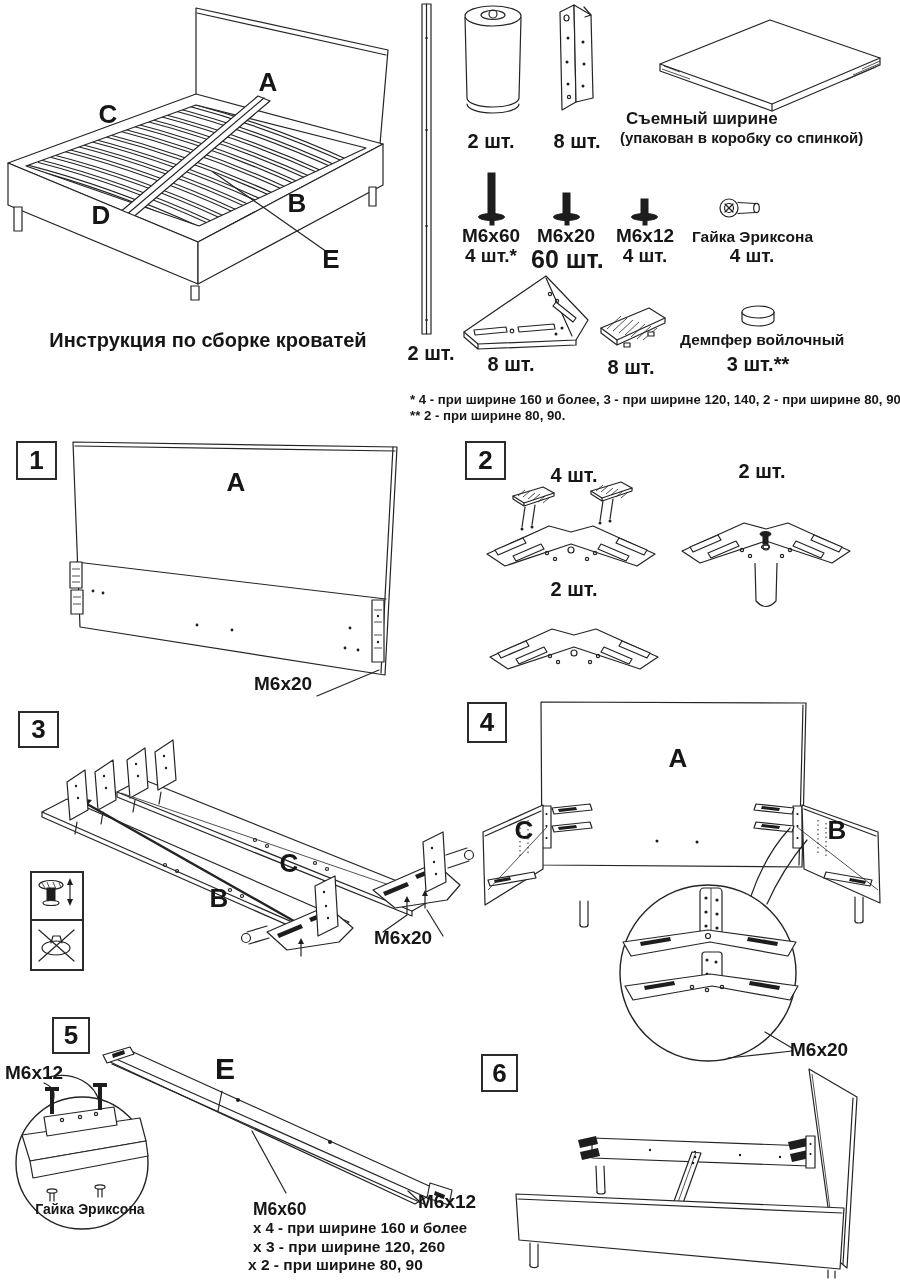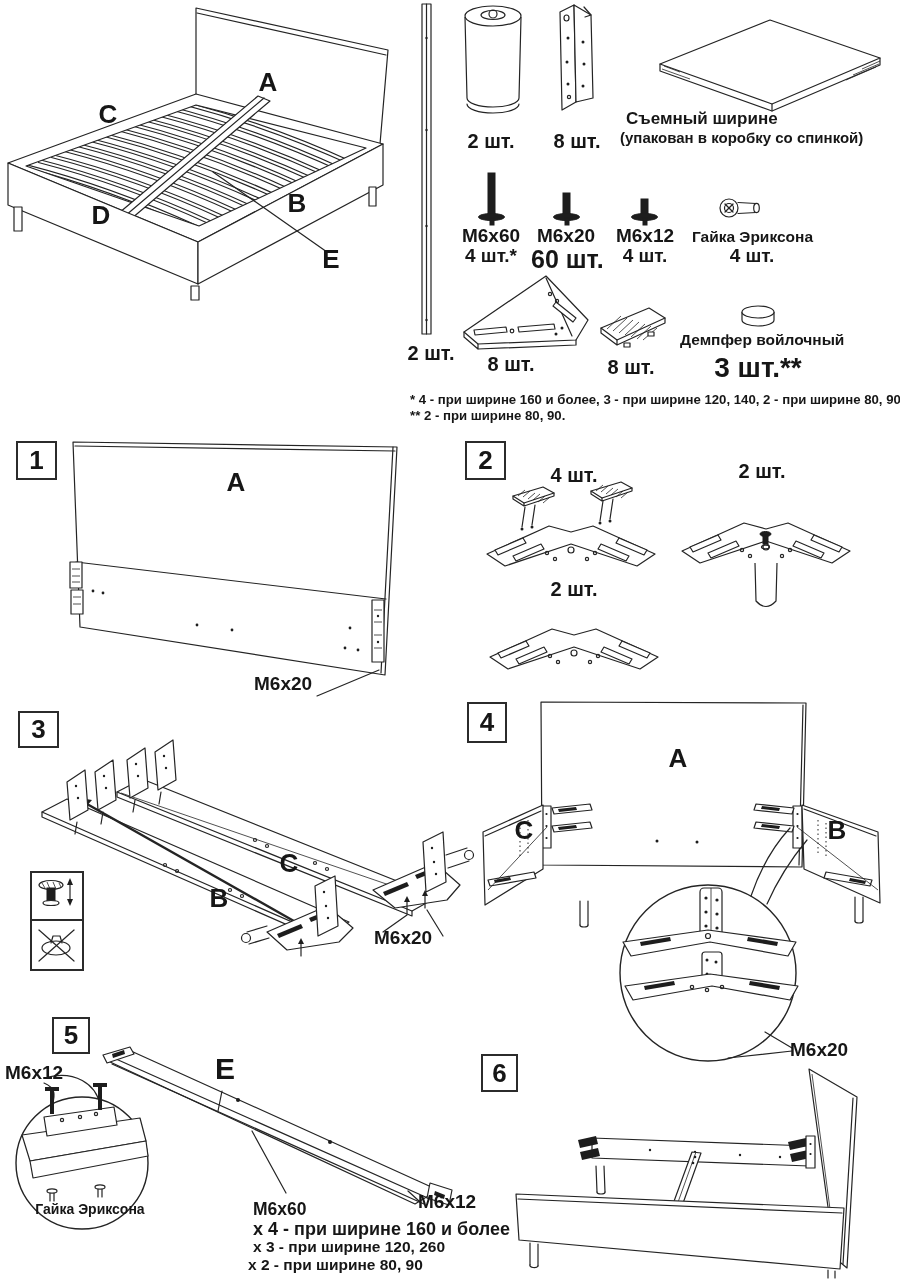--- a/index.html
+++ b/index.html
@@ -166,22 +166,23 @@
     <rect class="w" x="27" y="41" width="6" height="4"></rect>
       <rect class="w" x="51" y="30" width="6" height="4"></rect>
   </svg>
   <div class="t c" style="left:596px;top:356px;width:70px;font-size:20px">8 шт.</div>
 
   <svg style="left:736px;top:303px" width="46" height="28" viewBox="0 0 46 28">
     <path class="w" d="M6,9 L6,17 A16,6 0 0 0 38,17 L38,9"></path>
     <ellipse class="w" cx="22" cy="9" rx="16" ry="6"></ellipse>
   </svg>
   <div class="t c" style="left:680px;top:331px;width:152px;font-size:15.5px">Демпфер войлочный</div>
-  <div class="t c" style="left:706px;top:353px;width:104px;font-size:28px">3 шт.**</div>
-
+  <div class="t c" style="left:706px;top:353px;width:104px;font-size:20px">3 шт.**</div>
+
+  <div class="t c" style="left:22px;top:329px;width:372px;font-size:20px">Инструкция по сборке кроватей</div>
   <div class="t" style="left:410px;top:393px;font-size:13.2px">* 4 - при ширине 160 и более, 3 - при ширине 120, 140, 2 - при ширине 80, 90.</div>
   <div class="t" style="left:410px;top:409px;font-size:13.2px">** 2 - при ширине 80, 90.</div>
 
   <div class="stepbox" style="left:16px;top:441px;width:37px;height:35px">1</div>
   <svg style="left:55px;top:430px" width="360" height="278" viewBox="0 0 360 278">
     <polygon class="w" points="18,12 342,17 330,245 25,197"></polygon>
     <line class="s" x1="20" y1="16" x2="340" y2="21"></line>
     <line class="s" x1="338" y1="17" x2="326" y2="243"></line>
     <line class="s" x1="21" y1="132" x2="331" y2="169"></line>
     <rect class="w" x="15" y="132" width="12" height="26"></rect>
@@ -437,21 +438,21 @@
     <ellipse class="w" cx="100" cy="172" rx="5" ry="2.2"></ellipse>
     <path class="s" d="M98,174 L98,182 M102,174 L102,182"></path>
     <line class="s" x1="252" y1="116" x2="286" y2="178"></line>
     <line class="s" x1="408" y1="176" x2="419" y2="186"></line>
   </svg>
   <div class="t c" style="left:203px;top:1052px;width:44px;font-size:30px">E</div>
   <div class="t" style="left:5px;top:1063px;font-size:19px">M6x12</div>
   <div class="t c" style="left:28px;top:1202px;width:124px;font-size:14px">Гайка Эриксона</div>
   <div class="t" style="left:418px;top:1192px;font-size:19px">M6x12</div>
   <div class="t" style="left:253px;top:1200px;font-size:17.5px">M6x60</div>
-  <div class="t" style="left:253px;top:1220px;font-size:18px">x 4 - при ширине 160 и более</div>
+  <div class="t" style="left:253px;top:1220px;font-size:15px">x 4 - при ширине 160 и более</div>
   <div class="t" style="left:253px;top:1238px;font-size:15.5px">x 3 - при ширине 120, 260</div>
   <div class="t" style="left:248px;top:1256px;font-size:15.5px">x 2 - при ширине 80, 90</div>
 
   <div class="stepbox" style="left:481px;top:1054px;width:33px;height:34px">6</div>
   <svg style="left:470px;top:1040px" width="430" height="240" viewBox="0 0 430 240">
     <polygon class="w" points="339,29 387,57 377,228 365,218"></polygon>
     <line class="s" x1="383" y1="58" x2="373" y2="224"></line>
     <line class="thin" x1="342" y1="34" x2="366" y2="214"></line>
     <polygon class="w" points="122,98 339,106 339,126 122,118"></polygon>
     <circle class="d" cx="180" cy="110" r="1.2"></circle>

